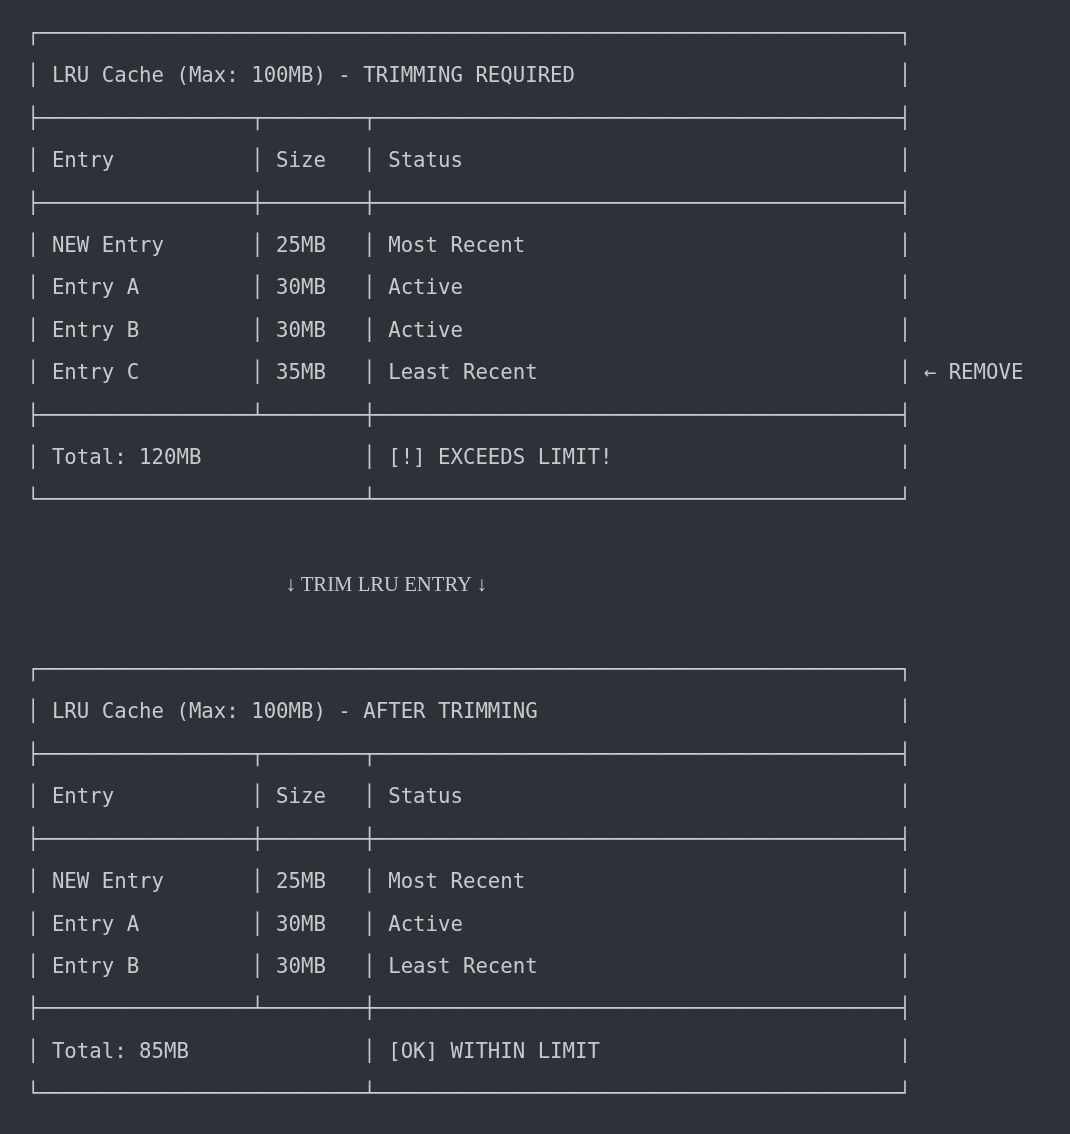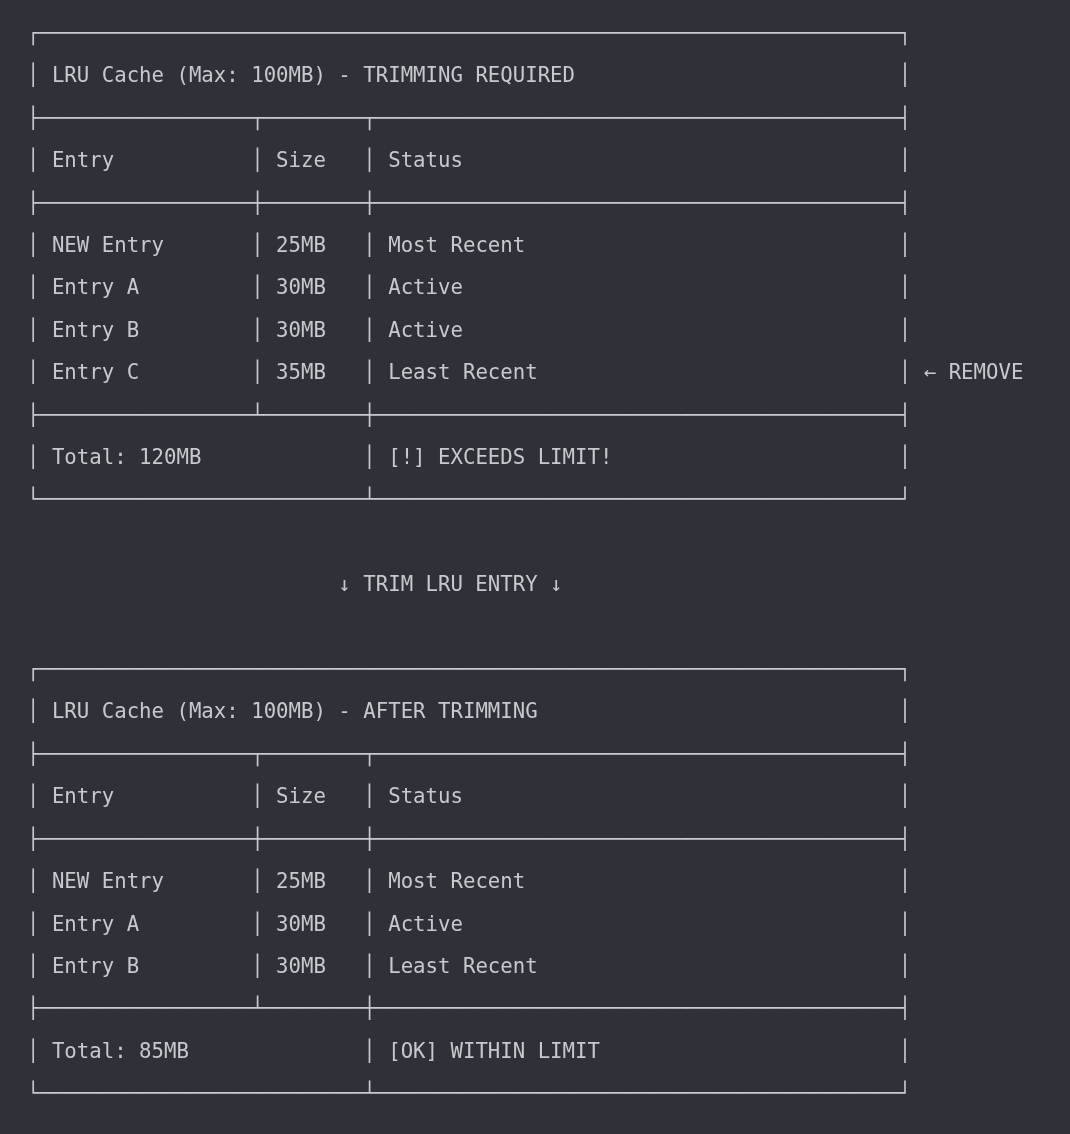--- a/index.html
+++ b/index.html
@@ -26,20 +26,21 @@
     margin: 0;
     padding: 0;
     font: inherit;
     color: inherit;
     white-space: pre;
   }
   .transition-label {
     margin: 42.4px 0;
     padding-left: 25ch;
     white-space: pre;
+    font-family: Liberation Serif, serif;
   }
 </style>
 </head>
 <body style="background: rgb(46, 49, 56);">
 
 <div class="terminal-canvas" style="color: rgb(199, 202, 205);">
   <pre class="ascii-block">┌─────────────────────────────────────────────────────────────────────┐
 │ LRU Cache (Max: 100MB) - TRIMMING REQUIRED                          │
 ├─────────────────┬────────┬──────────────────────────────────────────┤
 │ Entry           │ Size   │ Status                                   │

